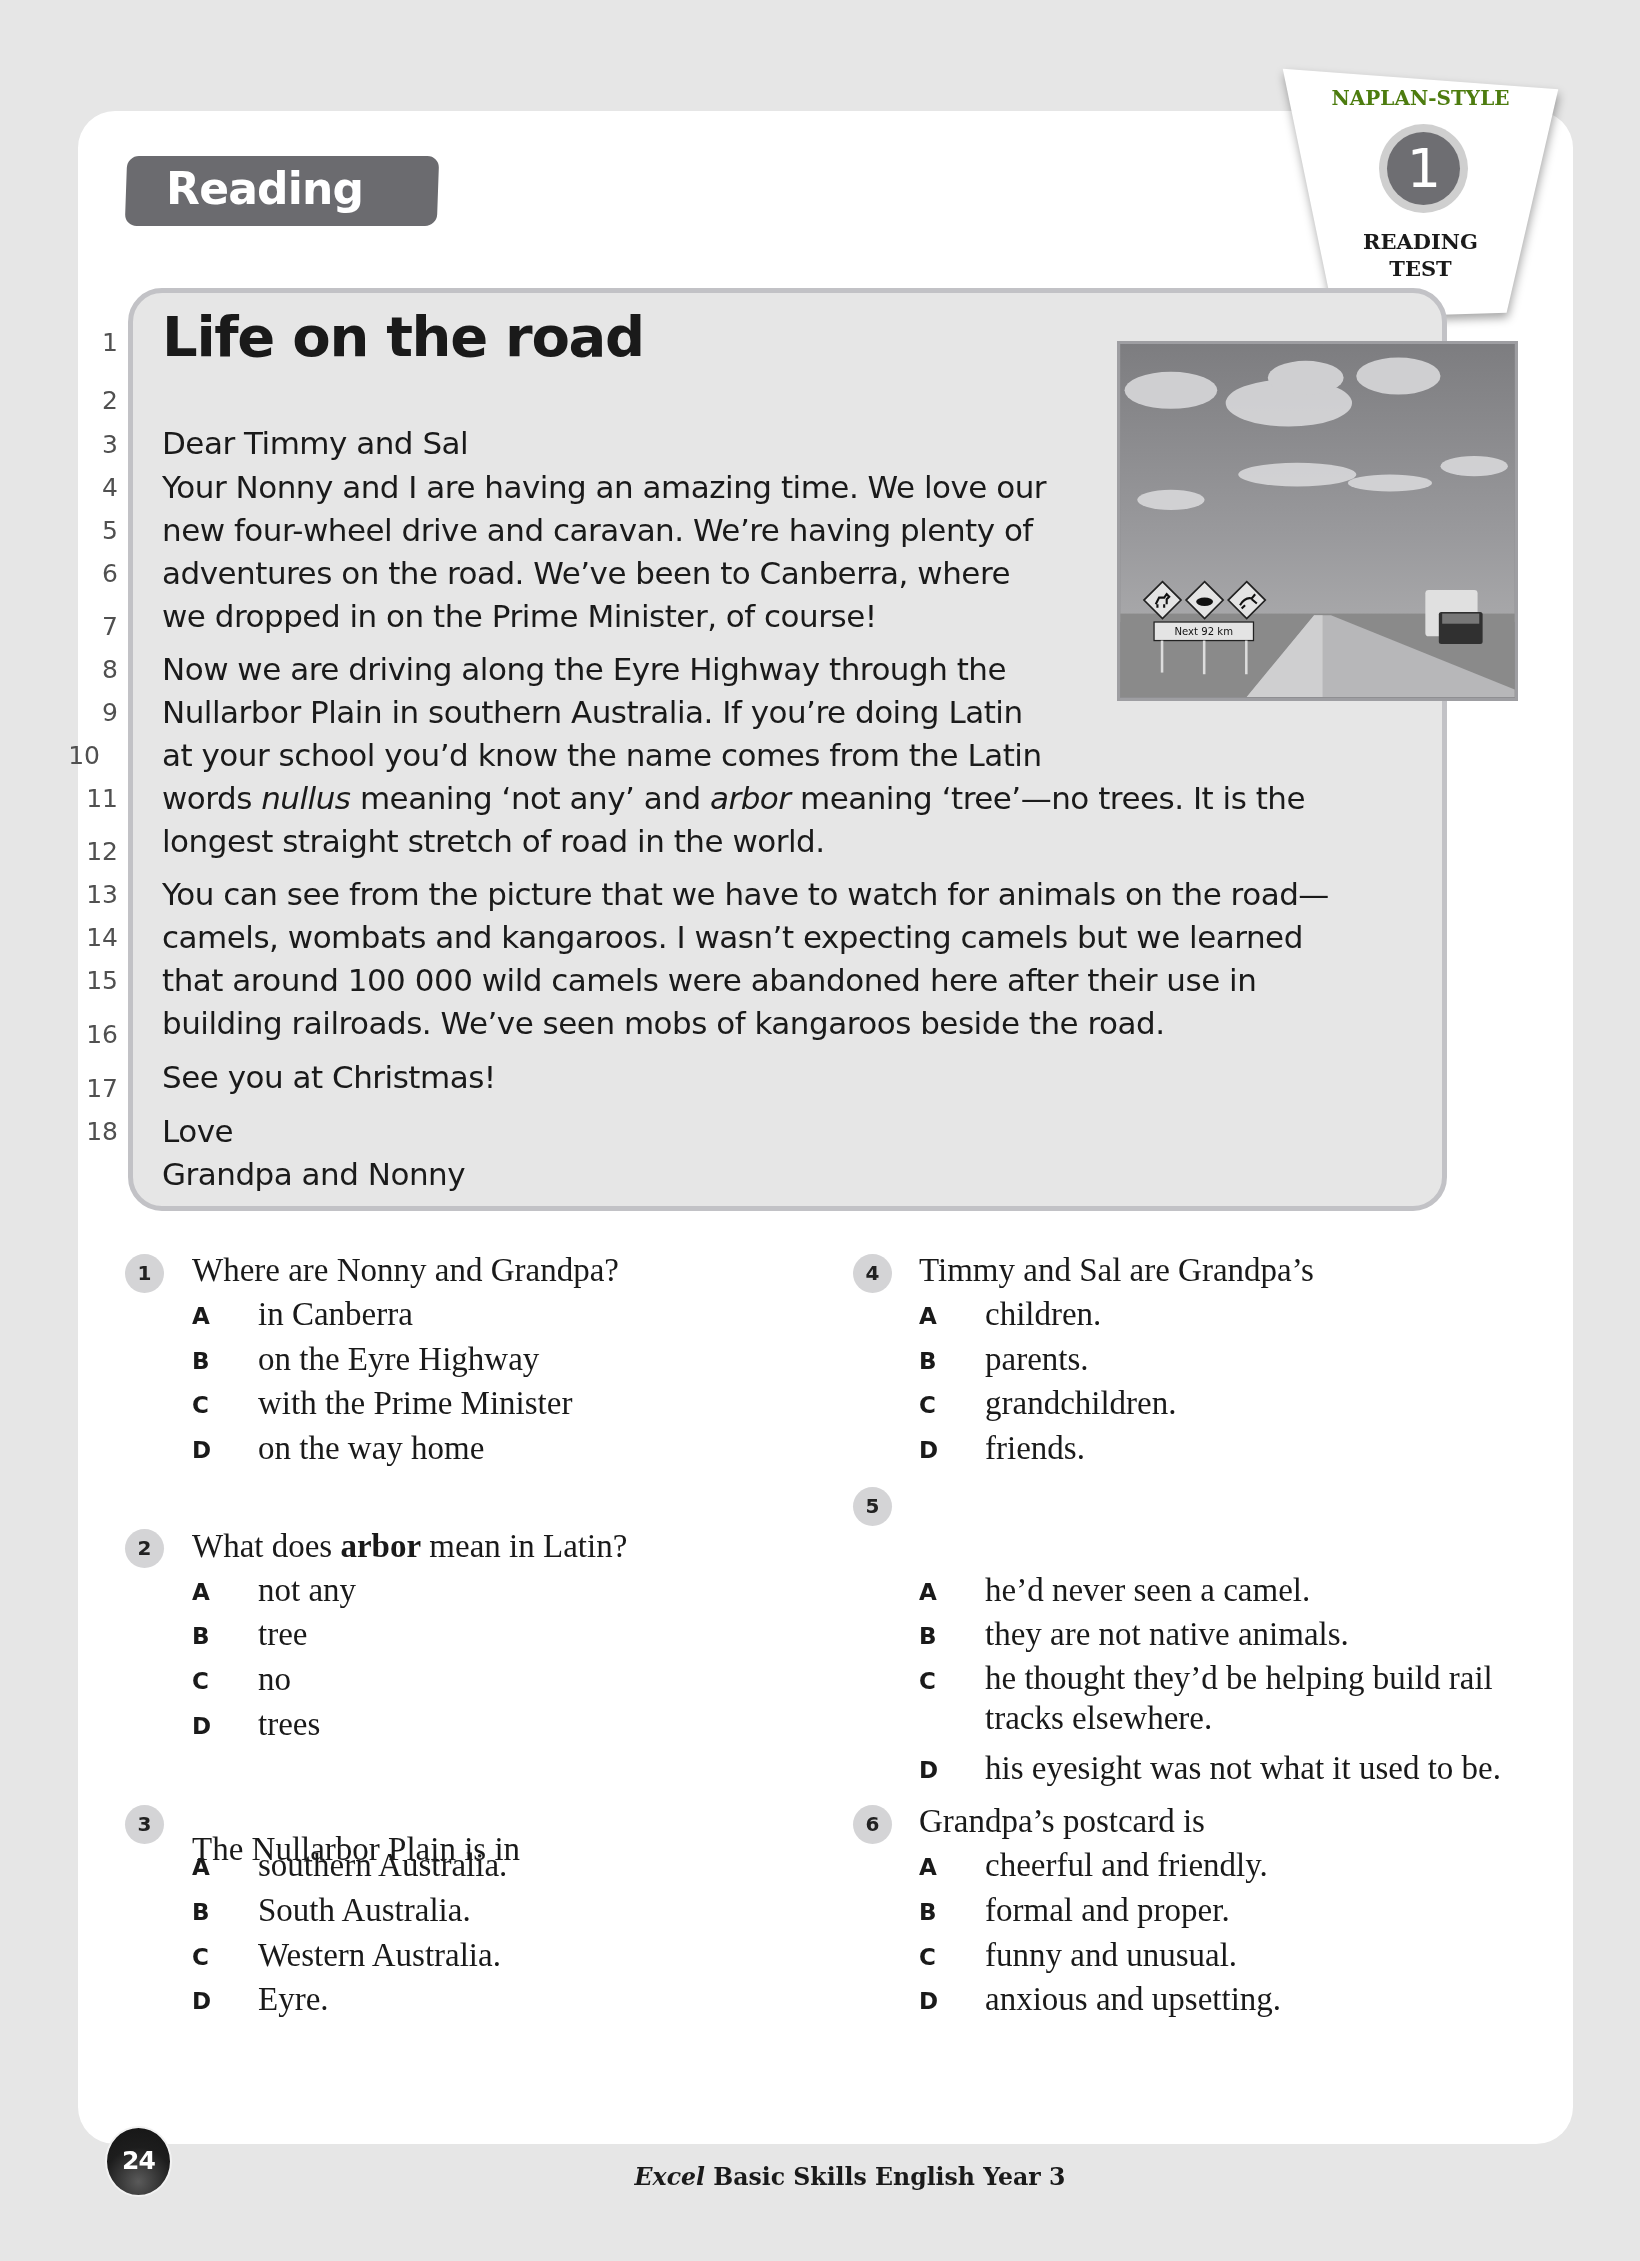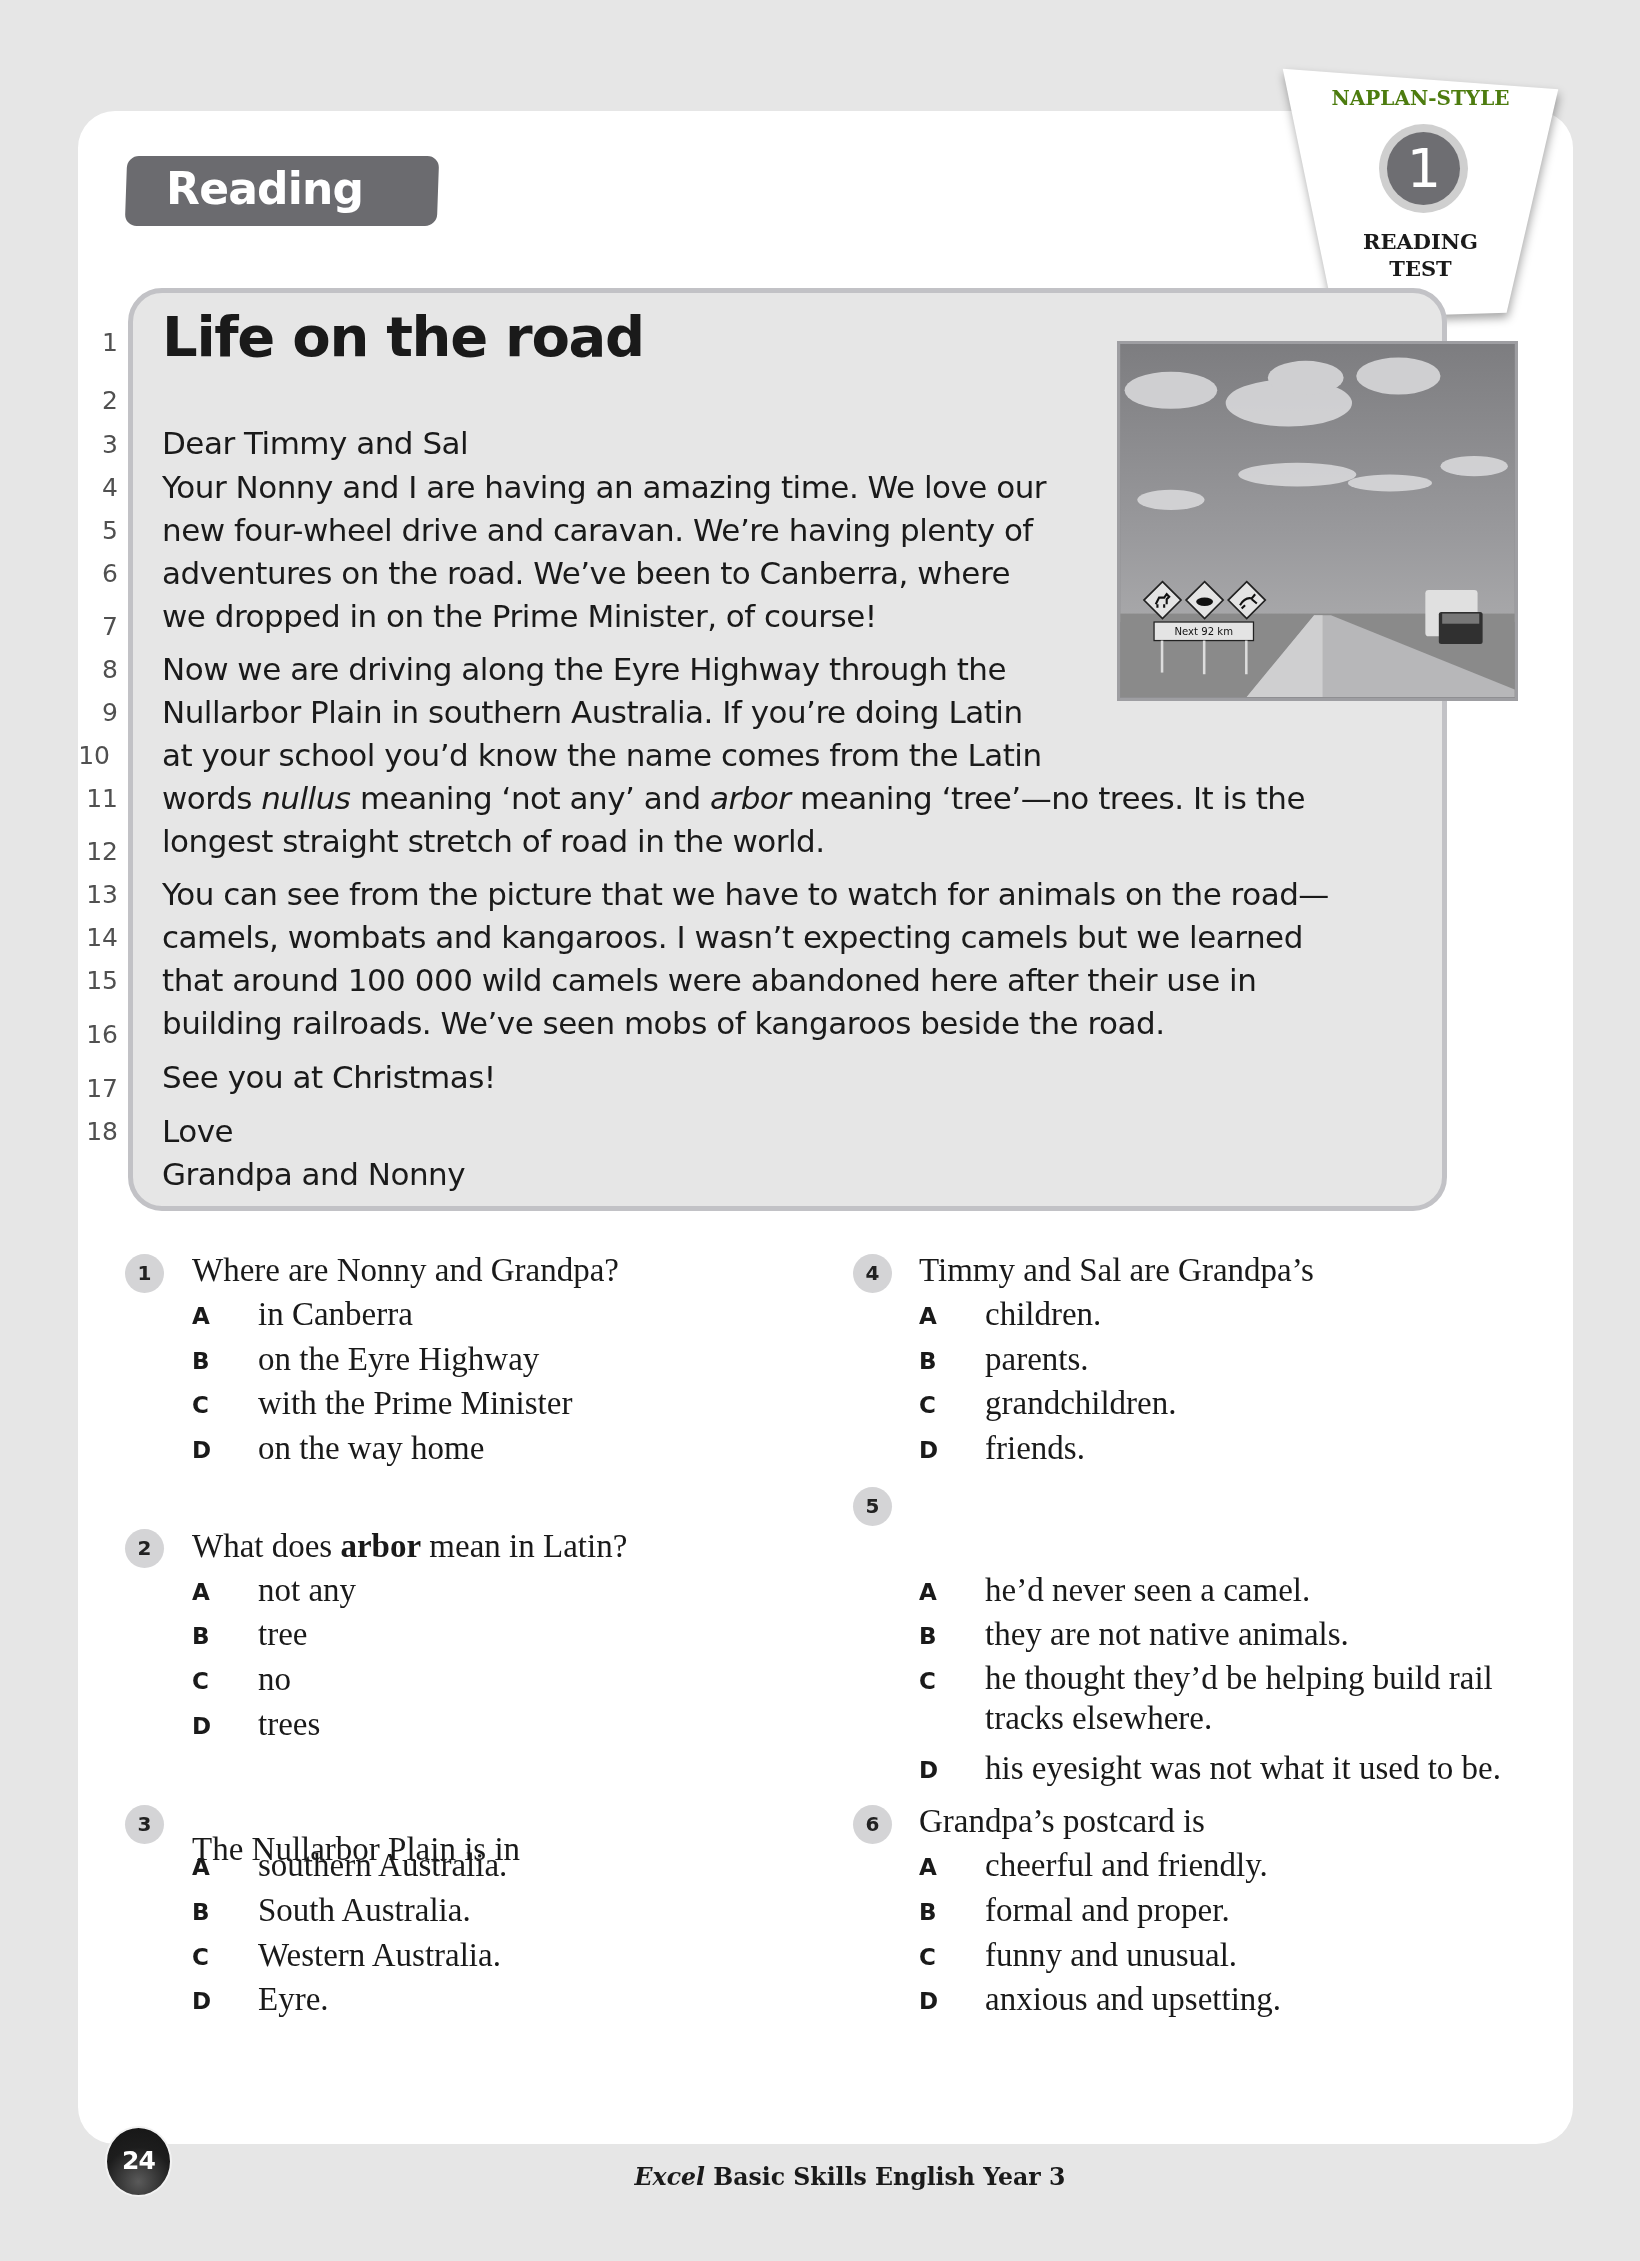--- a/index.html
+++ b/index.html
@@ -115,21 +115,21 @@
     <div class="lineno" style="position: absolute; left: 74px; width: 44px; top: 516px;">5</div>
     <div class="ptext" style="top: 513px;">adventures on the road. We’ve been to Canberra, where</div>
     <div class="lineno" style="position: absolute; left: 74px; width: 44px; top: 559px;">6</div>
     <div class="ptext" style="top: 556px;">we dropped in on the Prime Minister, of course!</div>
     <div class="lineno" style="position: absolute; left: 74px; width: 44px; top: 612px;">7</div>
     <div class="ptext" style="top: 609px;">Now we are driving along the Eyre Highway through the</div>
     <div class="lineno" style="position: absolute; left: 74px; width: 44px; top: 655px;">8</div>
     <div class="ptext" style="top: 652px;">Nullarbor Plain in southern Australia. If you’re doing Latin</div>
     <div class="lineno" style="position: absolute; left: 74px; width: 44px; top: 698px;">9</div>
     <div class="ptext" style="top: 695px;">at your school you’d know the name comes from the Latin</div>
-    <div class="lineno" style="position: absolute; left: 66px; width: 44px; top: 741px;">10</div>
+    <div class="lineno" style="position: absolute; left: 56px; width: 44px; top: 741px;">10</div>
     <div class="ptext" style="top: 738px;"><span>words </span><em>nullus</em><span> meaning ‘not any’ and </span><em>arbor</em><span> meaning ‘tree’—no trees. It is the</span></div>
     <div class="lineno" style="position: absolute; left: 74px; width: 44px; top: 784px;">11</div>
     <div class="ptext" style="top: 781px;">longest straight stretch of road in the world.</div>
     <div class="lineno" style="position: absolute; left: 74px; width: 44px; top: 837px;">12</div>
     <div class="ptext" style="top: 834px;">You can see from the picture that we have to watch for animals on the road—</div>
     <div class="lineno" style="position: absolute; left: 74px; width: 44px; top: 880px;">13</div>
     <div class="ptext" style="top: 877px;">camels, wombats and kangaroos. I wasn’t expecting camels but we learned</div>
     <div class="lineno" style="position: absolute; left: 74px; width: 44px; top: 923px;">14</div>
     <div class="ptext" style="top: 920px;">that around 100 000 wild camels were abandoned here after their use in</div>
     <div class="lineno" style="position: absolute; left: 74px; width: 44px; top: 966px;">15</div>

